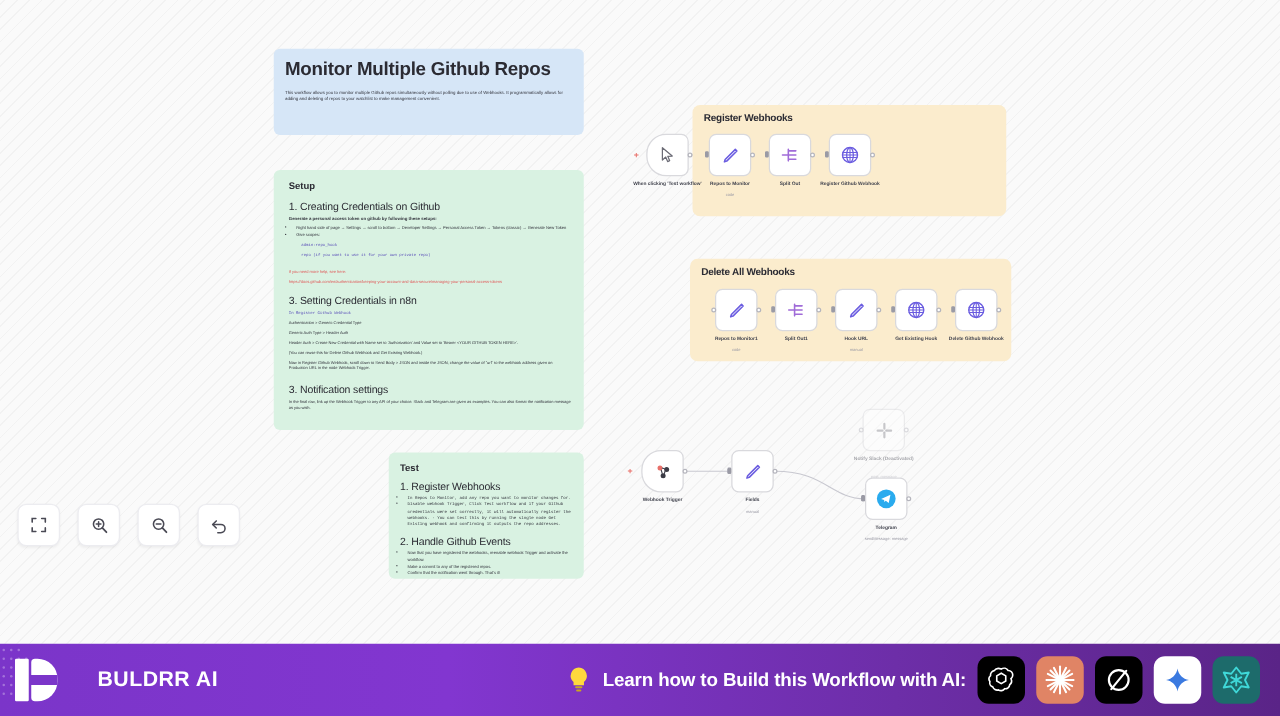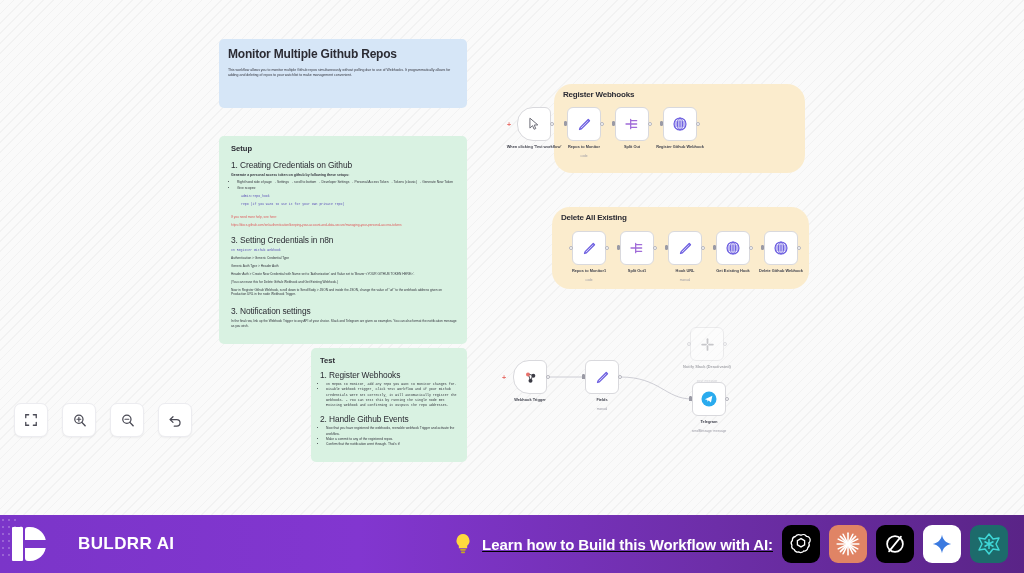--- a/index.html
+++ b/index.html
@@ -16,33 +16,33 @@
         -45deg,
         rgba(0,0,0,0.030) 0px, rgba(0,0,0,0.030) 1px,
         rgba(0,0,0,0) 1px, rgba(0,0,0,0) 7px);
   }
 
   
   .sticky { position:absolute; border-radius:5px; padding:8px 9px; overflow:hidden; }
   .sticky.blue  { background:#d6e6f7; }
   .sticky.green { background:#d9f2e2; }
 
-  .st-title { font-size:12px; font-weight:700; color:#2b2b33; letter-spacing:-.2px; line-height:1.25; }
+  .st-title { font-size:15px; font-weight:700; color:#2b2b33; letter-spacing:-.2px; line-height:1.25; }
   .st-h2    { font-size:8.4px; font-weight:400; color:#2b2b33; margin-top:7px; letter-spacing:-.1px; }
   .st-h3    { font-size:7.6px; font-weight:700; color:#2b2b33; margin-top:6px; }
   .st-p     { font-size:3.5px; color:#33343d; line-height:1.55; margin-top:3px; }
   .st-p.sm  { font-size:3.2px; }
   .st-ul    { margin:2px 0 0 6px; }
   .st-ul li { font-size:3.3px; color:#33343d; line-height:1.6; list-style:disc; }
   .code     { font-family:"Liberation Mono", monospace; color:#5a4fb8; }
   .lnk      { color:#e05a5a; word-break:break-all; }
   .st-gap   { height:3px; }
 
   
-  .group { position:absolute; background:#fbeccd; border-radius:18px;text-align:center; }
+  .group { position:absolute; background:#fbeccd; border-radius:6px;text-align:center; }
   .group-title { position:absolute; top:6px; left:9px; font-size:8px; font-weight:700; color:#2b2b33; letter-spacing:-.2px; }
 
   
   .node { position:absolute; }
   .node-box {
     width:34px; height:34px; background:#fff; border:1px solid #d9d9dd;
     border-radius:6px; display:flex; align-items:center; justify-content:center;
   }
   .node-box.trigger { border-radius:16px 6px 6px 16px; }
   .node-label { position:absolute; top:37px; left:50%; transform:translateX(-50%);
@@ -73,21 +73,21 @@
     background:linear-gradient(90deg,#7b35c9 0%,#8236d0 35%,#6d2ea8 70%,#5a2487 100%);
     display:flex; align-items:center; padding:0 12px; }
   #brand { display:flex; align-items:center; gap:9px; }
   #brandmark { width:34px; height:34px; position:relative; }
   #brandmark .bL { position:absolute; left:0; top:0; width:11px; height:34px; background:#fff; border-radius:1px;}
   #brandmark .bR { position:absolute; left:13px; top:0; width:21px; height:34px; background:#fff;
                    border-radius:3px 16px 16px 3px; }
   #brandmark .bR:after { content:""; position:absolute; left:-1px; top:13px; width:22px; height:8px;
                    background:#7b35c9; }
   #brandtext { color:#fff; font-size:17px; font-weight:700; letter-spacing:.4px;margin-left:23px; }
-  #cta { margin-left:auto; display:flex; align-items:center; gap:9px; padding-right:4px;text-decoration:underline; }
+  #cta { margin-left:auto; display:flex; align-items:center; gap:9px; padding-right:4px; }
   #ctatext { color:#fff; font-size:15px; font-weight:700; letter-spacing:-.1px; }
   .ai { width:38px; height:38px; border-radius:9px; display:flex; align-items:center; justify-content:center; }
   .ai.openai { background:#000; }
   .ai.claude { background:#e08465; }
   .ai.grok   { background:#000; }
   .ai.gemini { background:#fff; }
   .ai.other  { background:#1d6b6b; }
   #dots { position:absolute; left:0; bottom:0; width:60px; height:58px; opacity:.30; }
 </style>
 </head>
@@ -150,21 +150,21 @@
       <div class="st-p sm">Authentication &gt; Generic Credential Type</div>
       <div class="st-p sm">Generic Auth Type &gt; Header Auth</div>
       <div class="st-p sm">Header Auth &gt; Create New Credential with Name set to 'Authorization' and Value set to 'Bearer &lt;YOUR GITHUB TOKEN HERE&gt;'.</div>
       <div class="st-p sm">(You can reuse this for Delete Github Webhook and Get Existing Webhook.)</div>
       <div class="st-p sm">Now in Register Github Webhook, scroll down to Send Body &gt; JSON and inside the JSON, change the value of "url" to the webhook address given on Production URL in the node Webhook Trigger.</div>
 
       <div class="st-h2" style="margin-top:9px;">3. Notification settings</div>
       <div class="st-p sm">In the final row, link up the Webhook Trigger to any API of your choice. Slack and Telegram are given as examples. You can also format the notification message as you wish.</div>
     </div>
 
-    <div class="sticky green" style="left:311px; top:348px; width:156px; height:114px;">
+    <div class="sticky green" style="left:311px; top:362px; width:156px; height:101px;">
       <div class="st-h3" style="margin-top:0;">Test</div>
       <div class="st-h2" style="margin-top:5px;">1. Register Webhooks</div>
       <ul class="st-ul">
         <li class="code">In Repos to Monitor, add any repo you want to monitor changes for.</li>
         <li class="code">Disable webhook Trigger, Click Test workflow and if your Github credentials were set correctly, it will automatically register the webhooks. - You can test this by running the single node Get Existing webhook and confirming it outputs the repo addresses.</li>
       </ul>
       <div class="st-h2" style="margin-top:6px;">2. Handle Github Events</div>
       <ul class="st-ul">
         <li>Now that you have registered the webhooks, reenable webhook Trigger and activate the workflow.</li>
         <li>Make a commit to any of the registered repos.</li>
@@ -217,21 +217,21 @@
           <ellipse cx="12" cy="12" rx="4" ry="9" fill="none" stroke="#6b5de0" stroke-width="1.5"></ellipse>
           <path d="M3 9 H21 M3 15 H21 M3 12 H21 M12 3 V21" stroke="#6b5de0" stroke-width="1.3" fill="none"></path>
         </svg>
       </div>
       <div class="port left sq"></div>
       <div class="port right"></div>
       <div class="node-label two">Register Github Webhook</div>
     </div>
 
     <div class="group" style="left:552px; top:207px; width:257px; height:82px;">
-      <div class="group-title">Delete All Existing</div>
+      <div class="group-title">Delete All Webhooks</div>
     </div>
 
     <div class="node" style="left:572px; top:231px;">
       <div class="node-box">
         <svg width="15" height="15" viewBox="0 0 24 24">
           <path d="M4 20 L7 19 L20 6 L18 4 L5 17 Z" fill="none" stroke="#6b5de0" stroke-width="2" stroke-linejoin="round"></path>
         </svg>
       </div>
       <div class="port left"></div>
       <div class="port right"></div>

